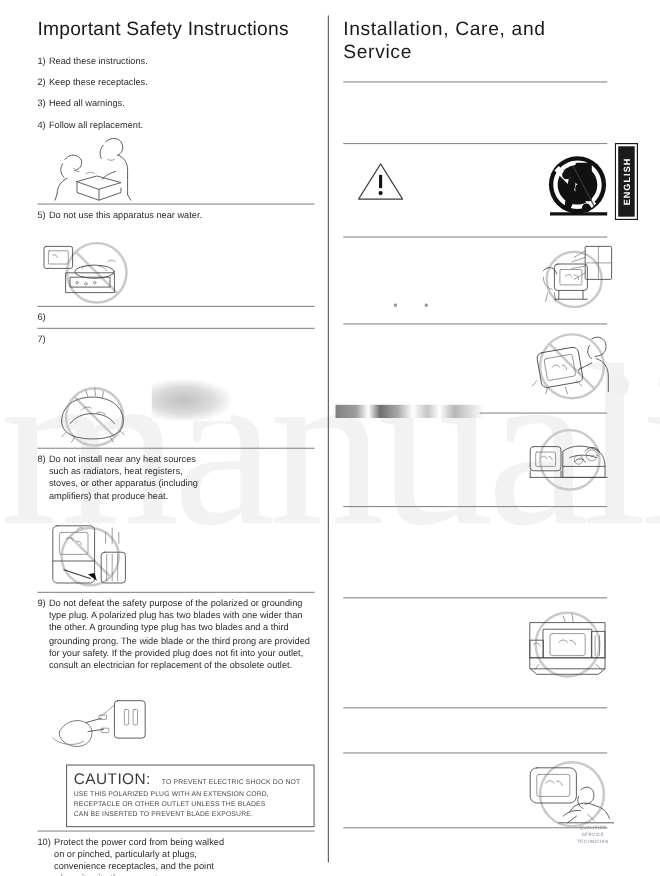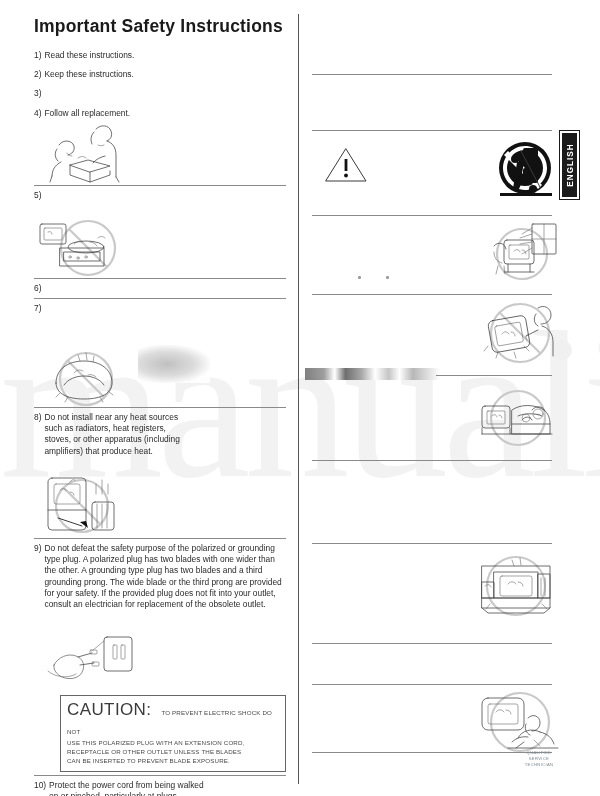--- a/index.html
+++ b/index.html
@@ -72,21 +72,21 @@
     width: 1px; height: 770px;
     background: #555;
   }
 
   
   .col-left  { position: absolute; left: 34px;  top: 16px; width: 252px; }
   .col-right { position: absolute; left: 312px; top: 16px; width: 240px; }
 
   h1.section-title {
     font-size: 17.5px;
-    font-weight: 700;
+    font-weight: 400;
     color: #1a1a1a;
     letter-spacing: .2px;
     margin-bottom: 9px;
   }
   h1.right-title { letter-spacing: .6px; }
 
   hr.rule {
     border: 0;
     border-top: 1px solid #8a8a8a;
     margin: 0;
@@ -111,21 +111,21 @@
   .group { position: relative; }
 
   
   .caution-box {
     border: 1px solid #666;
     padding: 4px 6px 5px 6px;
     margin: 2px 0 3px 26px;
     background: transparent;
   }
   .caution-head {
-    font-size: 17px;
+    font-size: 14px;
     letter-spacing: .4px;
     color: #3a3a3a;
     display: inline-block;
     vertical-align: baseline;
     text-align: center;
   }
   .caution-lead {
     font-size: 6.2px;
     letter-spacing: .15px;
     color: #4a4a4a;
@@ -208,24 +208,25 @@
 
     <h1 class="section-title">Important Safety Instructions</h1>
 
     <div class="group">
       <div class="item">
         <span class="num">1)</span>
         <span class="txt">Read these instructions.</span>
       </div>
       <div class="item">
         <span class="num">2)</span>
-        <span class="txt">Keep these instructions.</span>
+        <span class="txt">Keep these receptacles.</span>
       </div>
       <div class="item">
         <span class="num">3)</span>
+        <span class="txt">Heed all warnings.</span>
       </div>
       <div class="item">
         <span class="num">4)</span>
         <span class="txt">Follow all replacement.</span>
       </div>
       <div class="art" style="right:-2px; top:4px;">
         <svg width="110" height="62" viewBox="0 0 110 62">
           <path class="ln2" d="M62 6c5-5 13-4 15 2 2 5-1 9-4 10"></path>
           <path class="ln2" d="M60 9c-3 3-4 8-2 12"></path>
           <path class="ln2" d="M73 18c6 2 9 7 9 14v22"></path>
@@ -242,20 +243,21 @@
           <path class="thin" d="M33 30c1 2 3 3 5 3"></path>
           <path class="thin" d="M64 22c2 1 4 1 6 0"></path>
         </svg>
       </div>
     </div>
     <hr class="rule">
 
     <div class="group">
       <div class="item" style="min-height:36px;">
         <span class="num">5)</span>
+        <span class="txt" style="max-width:152px;">Do not use this apparatus near water.</span>
       </div>
       <div class="art" style="right:-4px; top:-14px;">
         <svg width="96" height="56" viewBox="0 0 96 56">
           <circle class="ghost" cx="54" cy="26" r="27"></circle>
           <line class="ghost" x1="35" y1="7" x2="73" y2="45"></line>
           <rect class="ln2" x="6" y="2" width="26" height="20" rx="2"></rect>
           <rect class="thin" x="10" y="6" width="18" height="12" rx="1"></rect>
           <path class="thin" d="M14 10c2-1 4 0 4 2"></path>
           <path class="ln2" d="M26 26h44v18H26z"></path>
           <path class="ln2" d="M30 30h36v9H30z"></path>
@@ -358,20 +360,23 @@
     <div class="group">
       <div class="item" style="min-height:48px;">
         <span class="num">10)</span>
         <span class="txt" style="max-width:158px;">Protect the power cord from being walked on or pinched, particularly at plugs, convenience receptacles, and the point where it exits the apparatus.</span>
       </div>
 
     </div>
 
   </div>
 
+  <div class="col-right">
+    <h1 class="section-title right-title">Installation, Care, and Service</h1>
+  </div>
 
   <div style="position:absolute; left:312px; top:74px;  width:240px; height:1px; background:#8a8a8a;"></div>
   <div style="position:absolute; left:312px; top:130px; width:240px; height:1px; background:#8a8a8a;"></div>
   <div style="position:absolute; left:312px; top:215px; width:240px; height:1px; background:#8a8a8a;"></div>
   <div style="position:absolute; left:312px; top:294px; width:240px; height:1px; background:#8a8a8a;"></div>
   <div style="position:absolute; left:436px; top:375px; width:116px; height:1px; background:#8a8a8a;"></div>
   <div style="position:absolute; left:312px; top:460px; width:240px; height:1px; background:#8a8a8a;"></div>
   <div style="position:absolute; left:312px; top:543px; width:240px; height:1px; background:#8a8a8a;"></div>
   <div style="position:absolute; left:312px; top:643px; width:240px; height:1px; background:#8a8a8a;"></div>
   <div style="position:absolute; left:312px; top:684px; width:240px; height:1px; background:#8a8a8a;"></div>

